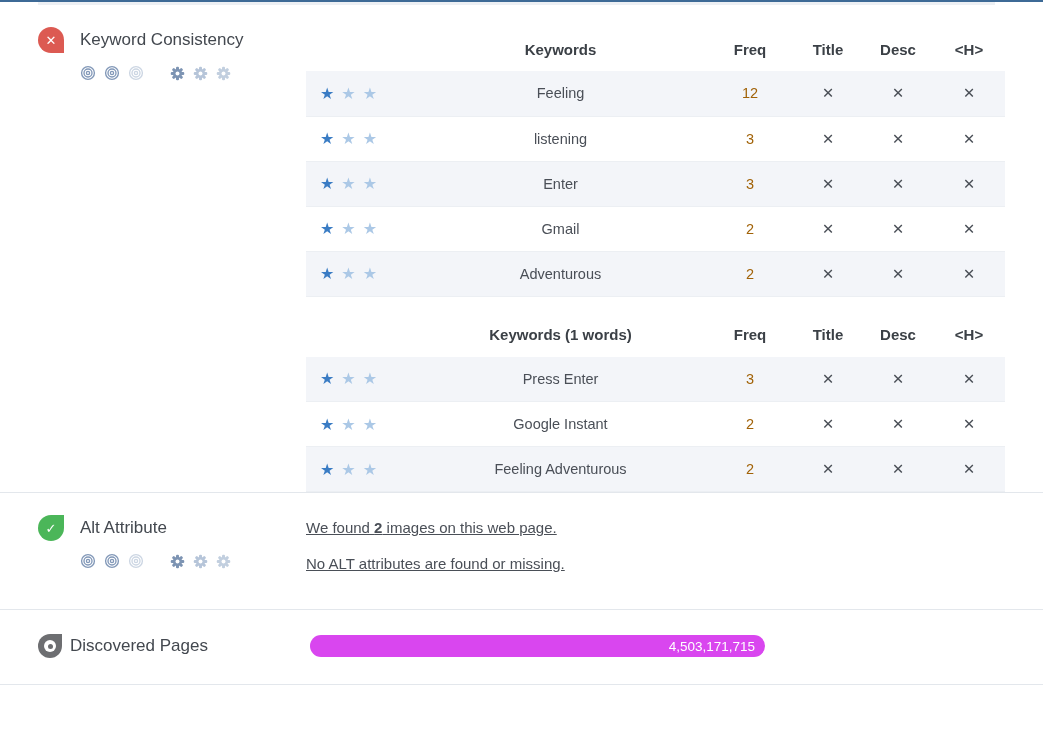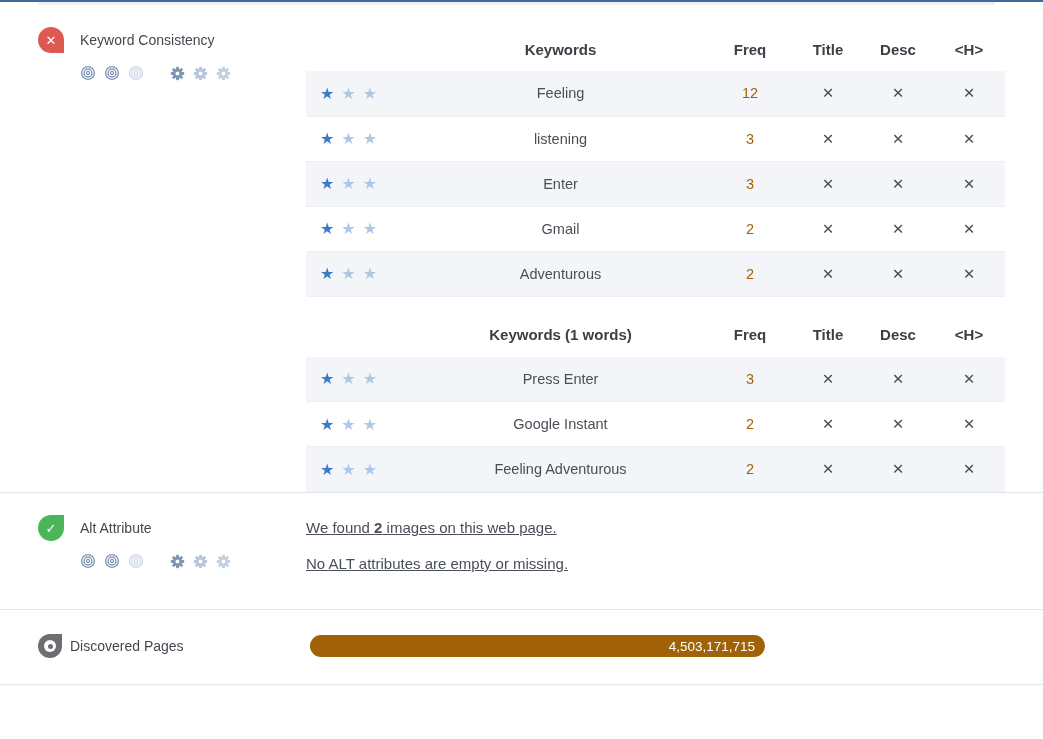--- a/index.html
+++ b/index.html
@@ -25,21 +25,21 @@
   .badge-fail  { background: #dc5a52; border-radius: 50% 50% 0 50%; }
   .badge-pass  { background: #4bb659; border-radius: 50% 0 50% 50%; }
   .badge-neutral {
     width: 24px; height: 24px; flex: 0 0 24px;
     background: #6d6e71; border-radius: 50% 0 50% 50%;
   }
   .donut { width: 12px; height: 12px; background: #fff; border-radius: 50%;
            display: flex; align-items: center; justify-content: center; }
   .donut-dot { width: 5px; height: 5px; background: #6d6e71; border-radius: 50%; }
 
-  .section-title { font-size: 14px; color: #43484f; }
+  .section-title { font-size: 17px; color: #43484f; }
 
   .meta-icons { display: flex; align-items: center; margin: 12px 0 0 42px; gap: 8px; }
   .meta-icons .spacer { width: 10px; }
   .bullseye-1, .bullseye-2 { color: #8298b8; }
   .bullseye-3 { color: #ccd6e3; }
   .gear-1 { color: #7d94b3; }
   .gear-2 { color: #b6c5d9; }
   .gear-3 { color: #c2cfdf; }
 
   
@@ -69,21 +69,21 @@
   .alt-text-line + .alt-text-line { margin-top: 19px; }
   .alt-bold { font-weight: bold; }
   .alt-section { min-height: 116px; align-items: flex-start; }
   .alt-section .section-right { padding-top: 4px; text-decoration: underline; }
 
   
   .disc-section { align-items: center; padding-top: 24px; padding-bottom: 26px; }
   .disc-section .heading { gap: 8px; }
   .progress-bar {
     width: 455px; height: 22px; margin-left: 4px;
-    background: #a16207; border-radius: 11px;
+    background: #d946ef; border-radius: 11px;
     display: flex; align-items: center; justify-content: flex-end;
     padding-right: 10px;
   }
   .progress-bar-value { color: #fff; font-size: 13.5px; }
 </style>
 </head>
 <body>
 
 <div class="top-blue-line"></div>
 <div class="top-light-strip"></div>
@@ -343,21 +343,21 @@
               <rect x="8" y="1" width="4" height="18" rx="1.5" transform="rotate(135 10 10)"></rect>
               <circle cx="10" cy="10" r="6"></circle>
             </g>
             <circle cx="10" cy="10" r="2.6" fill="#fff"></circle>
           </svg>
       </span>
     </div>
   </div>
   <div class="section-right">
     <p class="alt-text-line"><span>We found </span><span class="alt-bold">2</span><span> images on this web page.</span></p>
-    <p class="alt-text-line">No ALT attributes are empty or missing.</p>
+    <p class="alt-text-line">No ALT attributes are found or missing.</p>
   </div>
 </section>
 
 <hr class="divider mt30">
 
 <section class="section disc-section">
   <div class="section-left">
     <div class="heading">
       <span class="badge badge-neutral" style="display:flex;align-items:center;justify-content:center;">
         <span class="donut">

